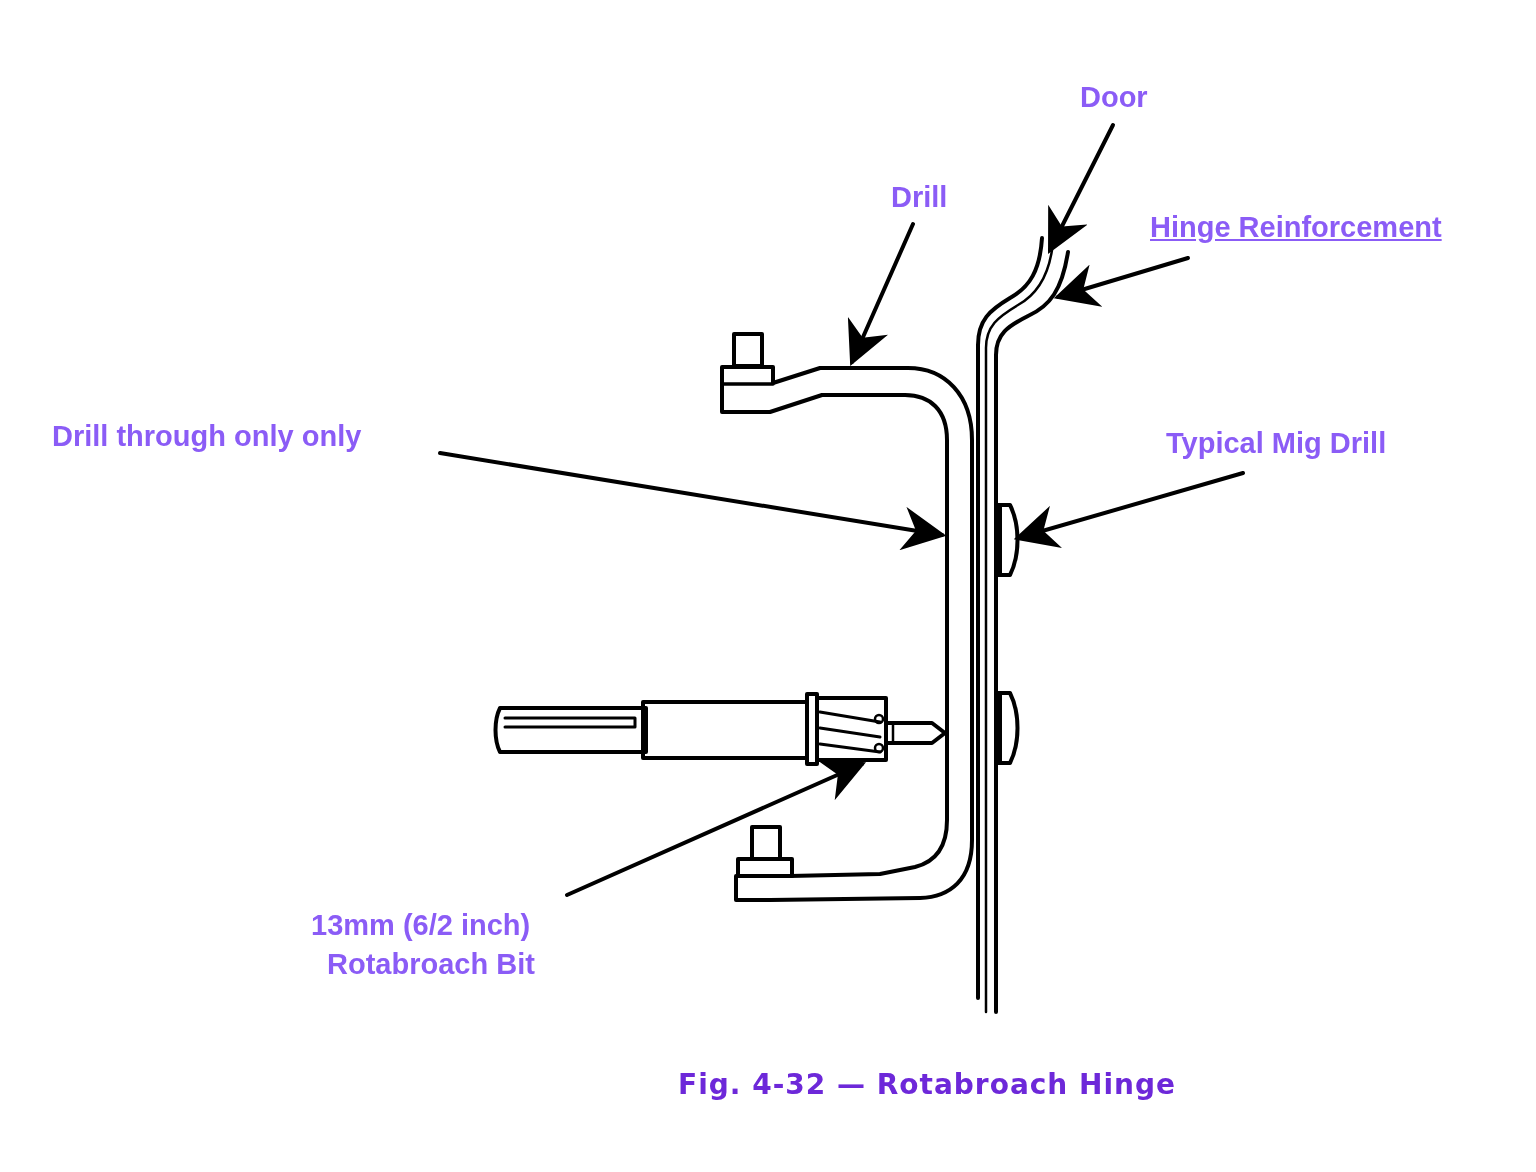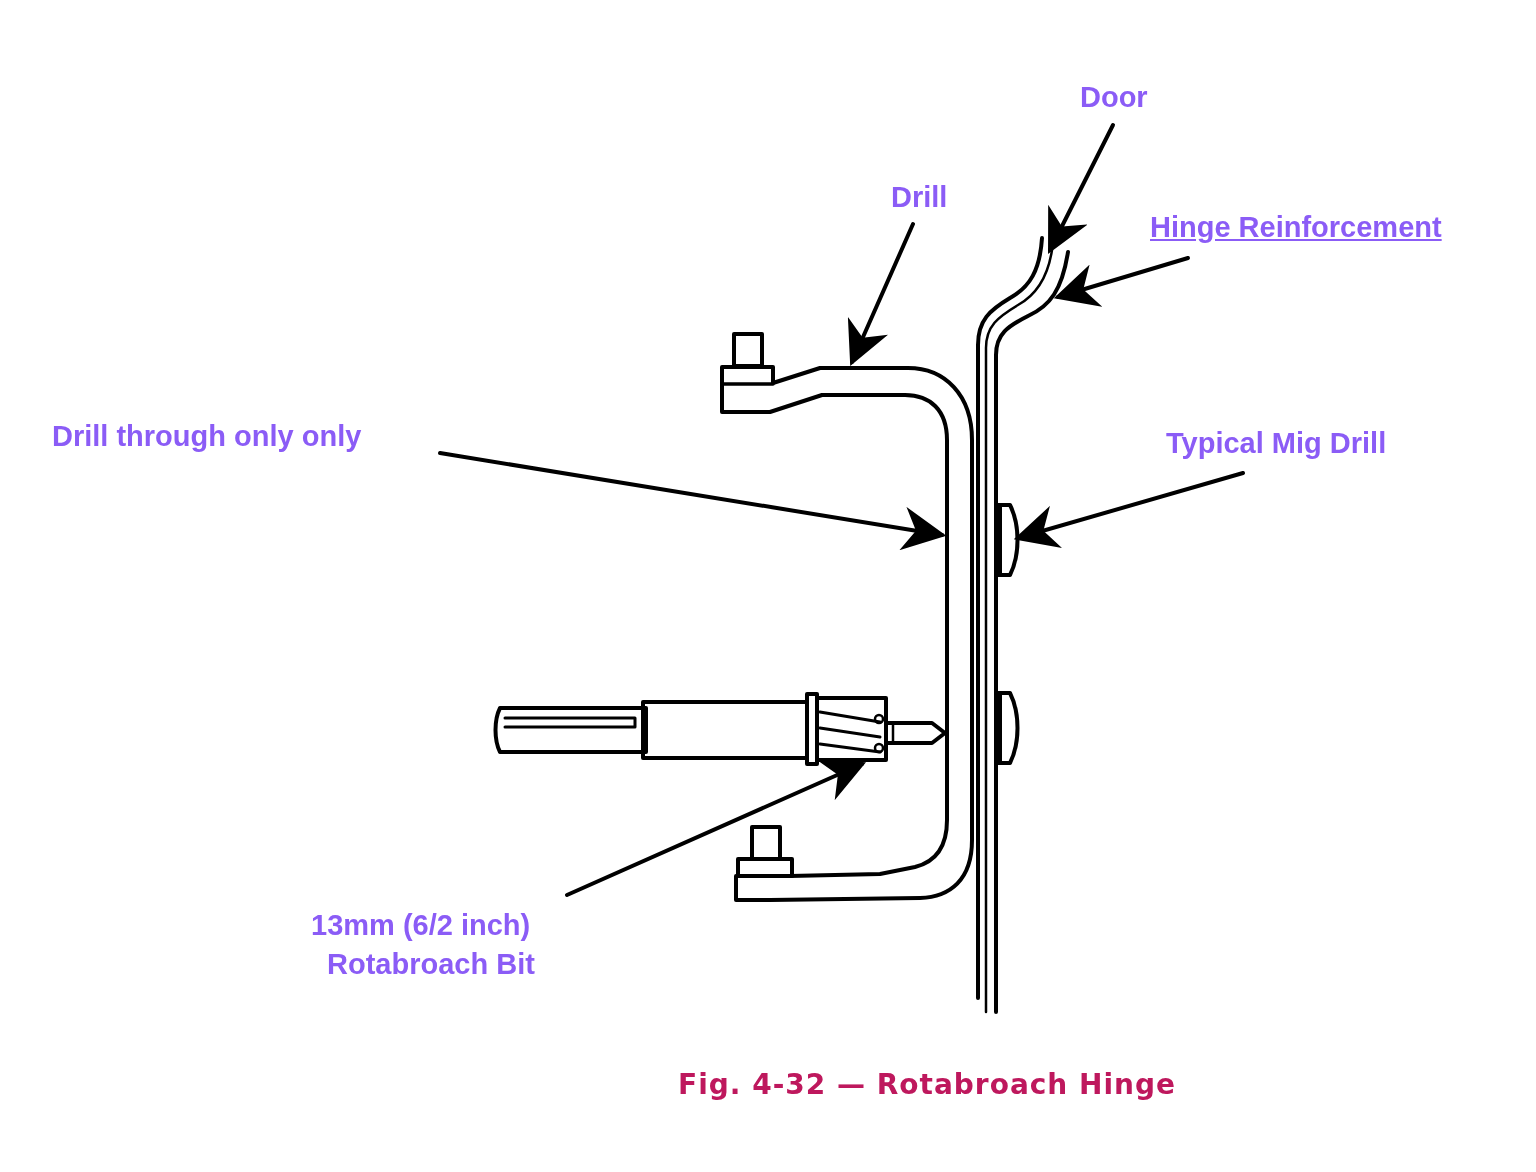--- a/index.html
+++ b/index.html
@@ -12,21 +12,21 @@
       font-size: 29px;
       color: #8b5cf6;
       white-space: nowrap;
       line-height: 40px;
     }
     .caption {
       position: absolute;
       font-family: "DejaVu Sans", sans-serif;
       font-weight: bold;
       font-size: 28px;
-      color: #be185d;
+      color: #6d28d9;
       white-space: nowrap;
       letter-spacing: 1px;
     }
     svg .stk { fill: none; stroke: #000; stroke-linecap: round; stroke-linejoin: round; }
   </style>
 </head>
 <body>
 
 <svg id="canvas" viewBox="0 0 1536 1172" xmlns="http://www.w3.org/2000/svg">
   <defs>

